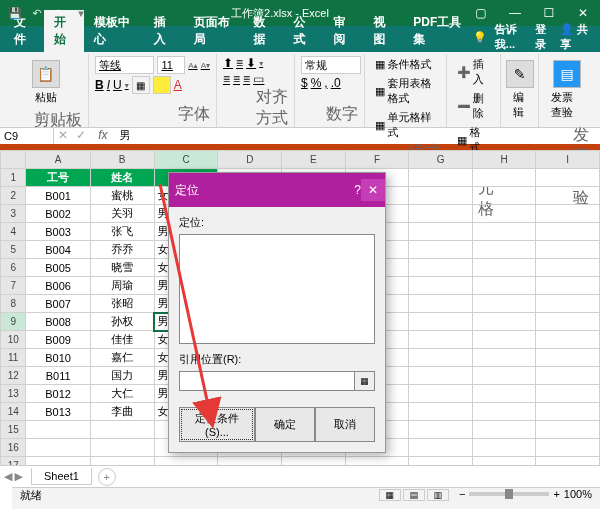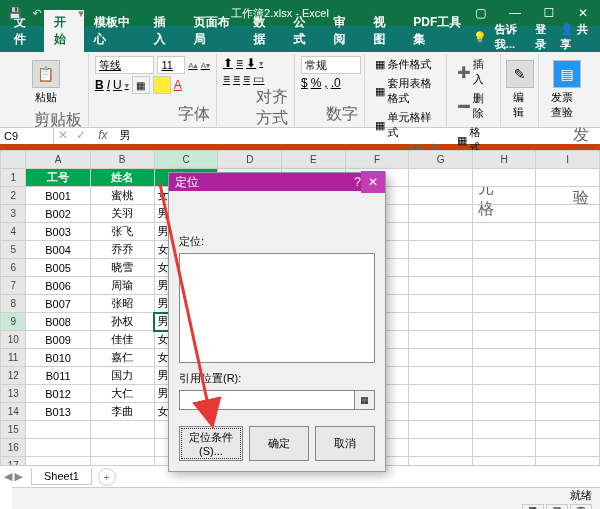--- a/index.html
+++ b/index.html
@@ -46,41 +46,41 @@
 table.sheet th.rowh { width: 26px; }
 table.sheet th.colh { width: 66px; }
 table.sheet td { width: 66px; text-align: center; }
 tr.hdr td { background: #00a651; color: #fff; font-weight: bold; }
 tr.sel th { background: #c9e8d6; }
 th.sel { background: #c9e8d6 !important; }
 td.active { outline: 2px solid #0f7243; outline-offset: -1px; }
 
 
 .dialog { position: absolute; left: 168px; top: 172px; width: 218px; background: #f0f0f0; border: 1px solid #999; box-shadow: 3px 3px 10px rgba(0,0,0,.3); z-index: 10; }
-.dlg-title { height: 18px; background: #b01f9e; color: #fff; display: flex; align-items: center; padding: 0 6px; font-size: 12px; }
+.dlg-title { height: 34px; background: #b01f9e; color: #fff; display: flex; align-items: center; padding: 0 6px; font-size: 12px; }
 .dlg-title .t { flex: 1; }
 .dlg-title .x { width: 24px; text-align: center; background: #c53db5; margin: -4px -6px -4px 0; padding: 4px 0; }
-.dlg-body { padding: 8px 10px; font-size: 11px; margin-top: 35px; }
+.dlg-body { padding: 8px 10px; font-size: 11px; }
 .dlg-body .lbl { margin-bottom: 4px; }
 .listbox { width: 100%; height: 110px; background: #fff; border: 1px solid #888; margin-bottom: 8px; }
 .refbox { display: flex; }
 .refbox input { flex: 1; border: 1px solid #888; height: 20px; padding: 0 3px; font-size: 11px; }
 .refbox .refbtn { width: 20px; height: 20px; border: 1px solid #888; border-left: none; background: #eee; display: flex; align-items: center; justify-content: center; font-size: 9px; }
-.dlg-buttons { display: flex; gap: 6px; padding: 8px 10px 10px; justify-content: flex-start; }
+.dlg-buttons { display: flex; gap: 0; padding: 8px 10px 10px; justify-content: flex-start; }
 .dlg-buttons button { font-size: 11px; padding: 3px 8px; border: 1px solid #888; background: #e8e8e8; min-width: 60px; }
 .dlg-buttons button.focus { outline: 1px dotted #333; outline-offset: -3px; }
 
 
 .sheet-tabs { position: absolute; bottom: 22px; left: 0; right: 0; height: 22px; border-top: 1px solid #ccc; display: flex; align-items: center; padding: 0 4px; font-size: 11px; background: #fff; }
 .sheet-tabs .nav { display: flex; gap: 2px; color: #888; margin-right: 8px; }
 .sheet-tabs .stab { padding: 2px 12px; border: 1px solid #ccc; border-top: none; background: #fff; }
 .sheet-tabs .add { width: 18px; height: 18px; border: 1px solid #ccc; border-radius: 50%; display: flex; align-items: center; justify-content: center; margin-left: 6px; color: #888; }
 
 
-.status-bar { position: absolute; bottom: 0; left: 12px; right: 0; height: 22px; background: #f3f3f3; border-top: 1px solid #ccc; display: flex; align-items: flex-end; padding: 0 8px; font-size: 11px; flex-direction: column; }
+.status-bar { position: absolute; bottom: 0; left: 12px; right: 0; height: 22px; background: #f3f3f3; border-top: 1px solid #ccc; display: flex; align-items: flex-start; padding: 0 8px; font-size: 11px; }
 .status-bar .status { flex: 1; }
 .status-bar .views span { width: 22px; display: inline-block; text-align: center; border: 1px solid #ccc; font-size: 9px; margin-left: -1px; }
 .status-bar .zoom { display: flex; align-items: center; gap: 4px; margin-left: 10px; }
 .status-bar .slider { width: 80px; height: 4px; background: #ccc; position: relative; }
 .status-bar .slider::after { content: ""; position: absolute; width: 8px; height: 10px; background: #888; top: -3px; left: 36px; }
 
 
 .arrow { position: absolute; z-index: 20; pointer-events: none; }
 
 .small-drop { font-size: 8px; color: #666; }

